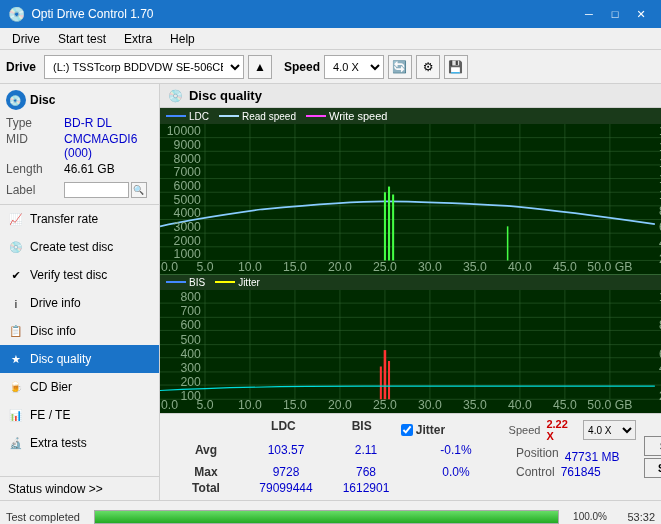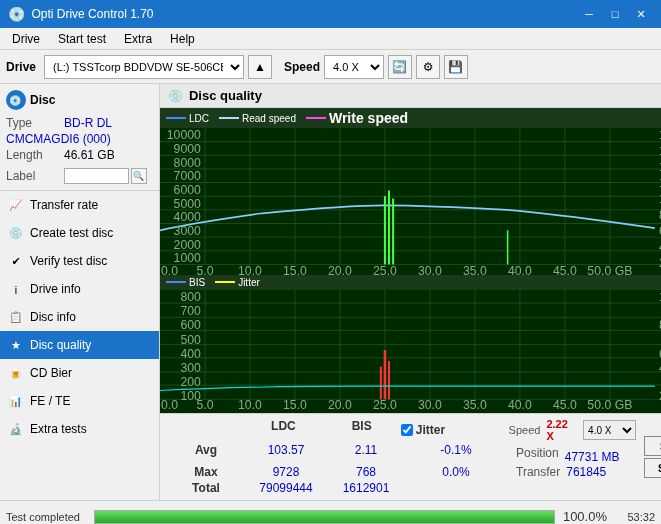--- a/index.html
+++ b/index.html
@@ -236,21 +236,21 @@
       flex: 1;
       height: 14px;
       background: #d0d0d0;
       border: 1px solid #aaa;
       overflow: hidden;
     }
     .progress-bar-fill {
       height: 100%;
       background: linear-gradient(to bottom, #66dd66, #22aa22);
     }
-    .progress-text { font-size: 13px; color: #333; min-width: 40px; text-align: right; }
+    .progress-text { font-size: 10px; color: #333; min-width: 40px; text-align: right; }
     .time-text { font-size: 11px; color: #333; min-width: 40px; text-align: right; }
   </style>
 </head>
 <body>
 
 <div class="titlebar">
   <div class="titlebar-left">
     <span style="font-size:14px;">💿</span>
     <span class="titlebar-title">Opti Drive Control 1.70</span>
   </div>
@@ -290,20 +290,21 @@
     <div class="disc-info-section">
       <div class="disc-header">
         <div class="disc-icon">💿</div>
         <span class="disc-title">Disc</span>
       </div>
       <div class="disc-row">
         <span class="disc-key">Type</span>
         <span class="disc-val">BD-R DL</span>
       </div>
       <div class="disc-row">
+        <span class="disc-key">MID</span>
         <span class="disc-val">CMCMAGDI6 (000)</span>
       </div>
       <div class="disc-row">
         <span class="disc-key">Length</span>
         <span class="disc-val black">46.61 GB</span>
       </div>
       <div class="label-row">
         <span class="label-key">Label</span>
         <input class="label-input" type="text" value="" style="">
         <button class="label-search-btn">🔍</button>
@@ -342,20 +343,23 @@
       <div class="nav-item">
         <span class="nav-icon">📊</span>
         <span>FE / TE</span>
       </div>
       <div class="nav-item">
         <span class="nav-icon">🔬</span>
         <span>Extra tests</span>
       </div>
     </div>
 
+    <div class="status-window-btn">
+      <span>Status window &gt;&gt;</span>
+    </div>
   </div>
 
   <div class="content-area">
 
     <div class="content-header">
       <span>💿</span>
       <span class="content-title">Disc quality</span>
     </div>
 
     <div style="flex:1; display:flex; flex-direction:column; background:#002a00; overflow:hidden;">
@@ -365,21 +369,21 @@
           <div class="legend-item">
             <span style="display:inline-block;width:20px;height:2px;background:#4488ff;"></span>
             <span style="color:white;font-size:10px;">LDC</span>
           </div>
           <div class="legend-item">
             <span style="display:inline-block;width:20px;height:2px;background:#aaddff;"></span>
             <span style="color:white;font-size:10px;">Read speed</span>
           </div>
           <div class="legend-item">
             <span style="display:inline-block;width:20px;height:2px;background:#ff44ff;"></span>
-            <span style="color:white;font-size:14px;font-weight:bold;">Write speed</span>
+            <span style="color:white;font-size:11px;">Write speed</span>
           </div>
         </div>
         <svg width="100%" height="calc(100% - 18px)" viewBox="0 0 490 130" preserveAspectRatio="none">
 
           <rect width="490" height="130" fill="#002a00"></rect>
 
           <line x1="44" y1="0" x2="44" y2="120" stroke="#336633" stroke-width="0.5"></line>
           <line x1="88" y1="0" x2="88" y2="120" stroke="#336633" stroke-width="0.5"></line>
           <line x1="132" y1="0" x2="132" y2="120" stroke="#336633" stroke-width="0.5"></line>
           <line x1="176" y1="0" x2="176" y2="120" stroke="#336633" stroke-width="0.5"></line>
@@ -544,21 +548,21 @@
               <span style="color:#555;">Position</span>
               <span style="color:#0000cc;margin-top:8px;">47731 MB</span>
             </div>
           </div>
           <div class="stats-data-row">
             <div class="stats-cell bold">Max</div>
             <div class="stats-cell blue">9728</div>
             <div class="stats-cell blue">768</div>
             <div class="stats-cell blue" style="width:100px;">0.0%</div>
             <div style="display:flex;align-items:center;gap:6px;margin-left:10px;font-size:11px;">
-              <span style="color:#555;">Transfer</span>
+              <span style="color:#555;">Control</span>
               <span style="color:#0000cc;">761845</span>
             </div>
           </div>
           <div class="stats-data-row">
             <div class="stats-cell bold">Total</div>
             <div class="stats-cell blue">79099444</div>
             <div class="stats-cell blue">1612901</div>
           </div>
         </div>
 

